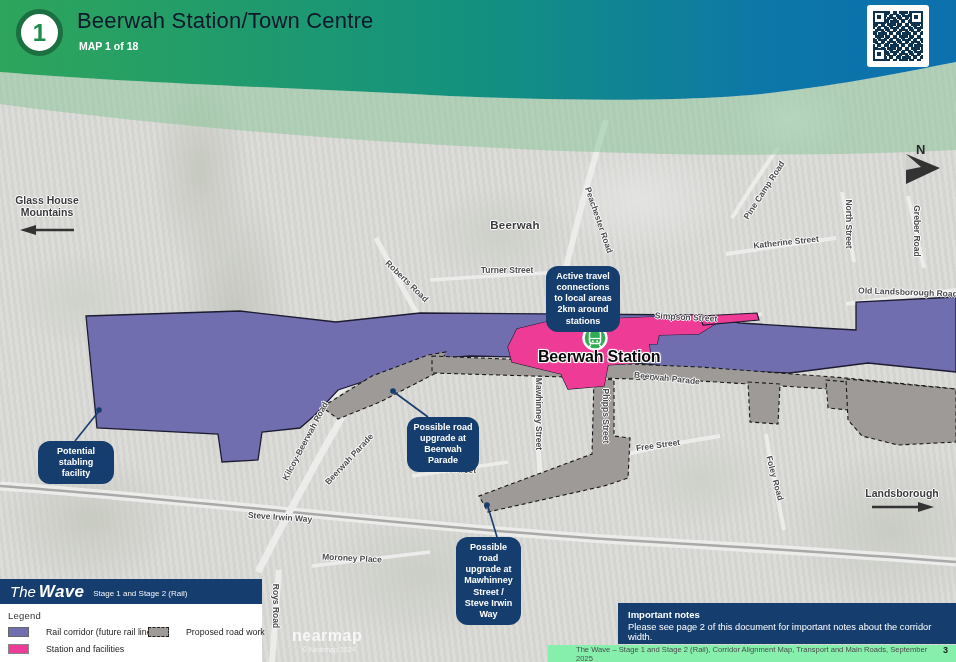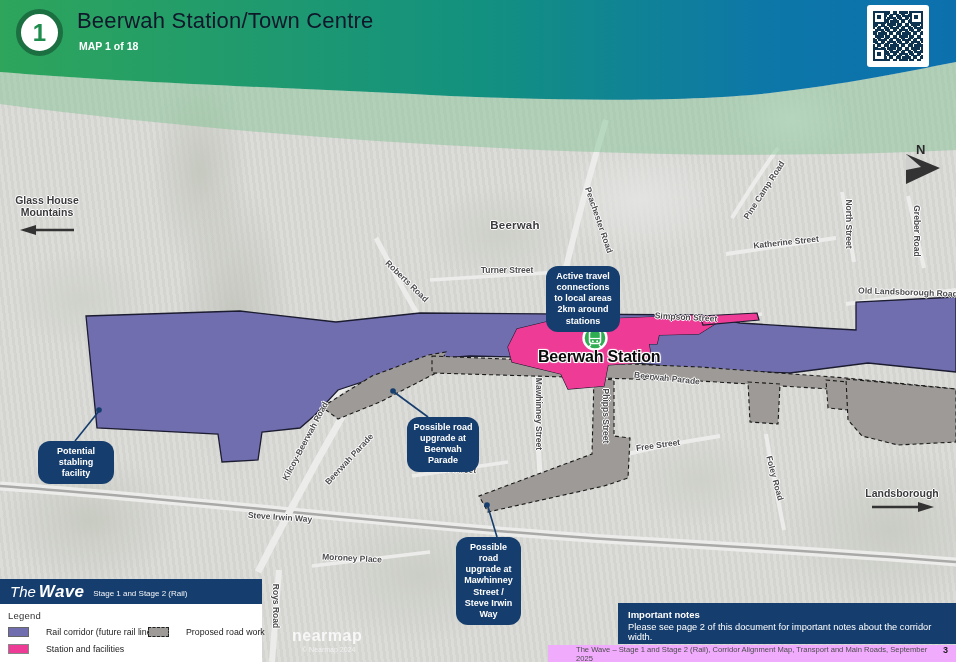--- a/index.html
+++ b/index.html
@@ -100,21 +100,21 @@
   .sw-road   { background:var(--roadwork,#9d9a97); border:1.5px dashed #222; }
   .sw-pink   { background:var(--pink,#ee3b95); border-color:#888; }
   .notes {
     position:absolute; left:618px; top:603px; z-index:9; width:338px; height:41px;
     background:var(--navy,#153d6d); color:#fff; padding:6px 10px;
   }
   .notes-title { font-size:9.5px; font-weight:700; margin-bottom:2px; }
   .notes-body  { font-size:9.3px; font-weight:400; }
   .footer {
     position:absolute; left:548px; top:645px; z-index:9; width:408px; height:17px;
-    background:#f0abfc; display:flex; justify-content:space-between;
+    background:#86efac; display:flex; justify-content:space-between;
     padding:0 8px 0 28px; font-size:7.6px; color:#4b4b4d;
   }
   .page-no { font-size:9px; font-weight:700; color:#1a1a1a; }
 </style>
 </head>
 <body>
 
 <div class="stage">
 
   <div class="map"></div>

